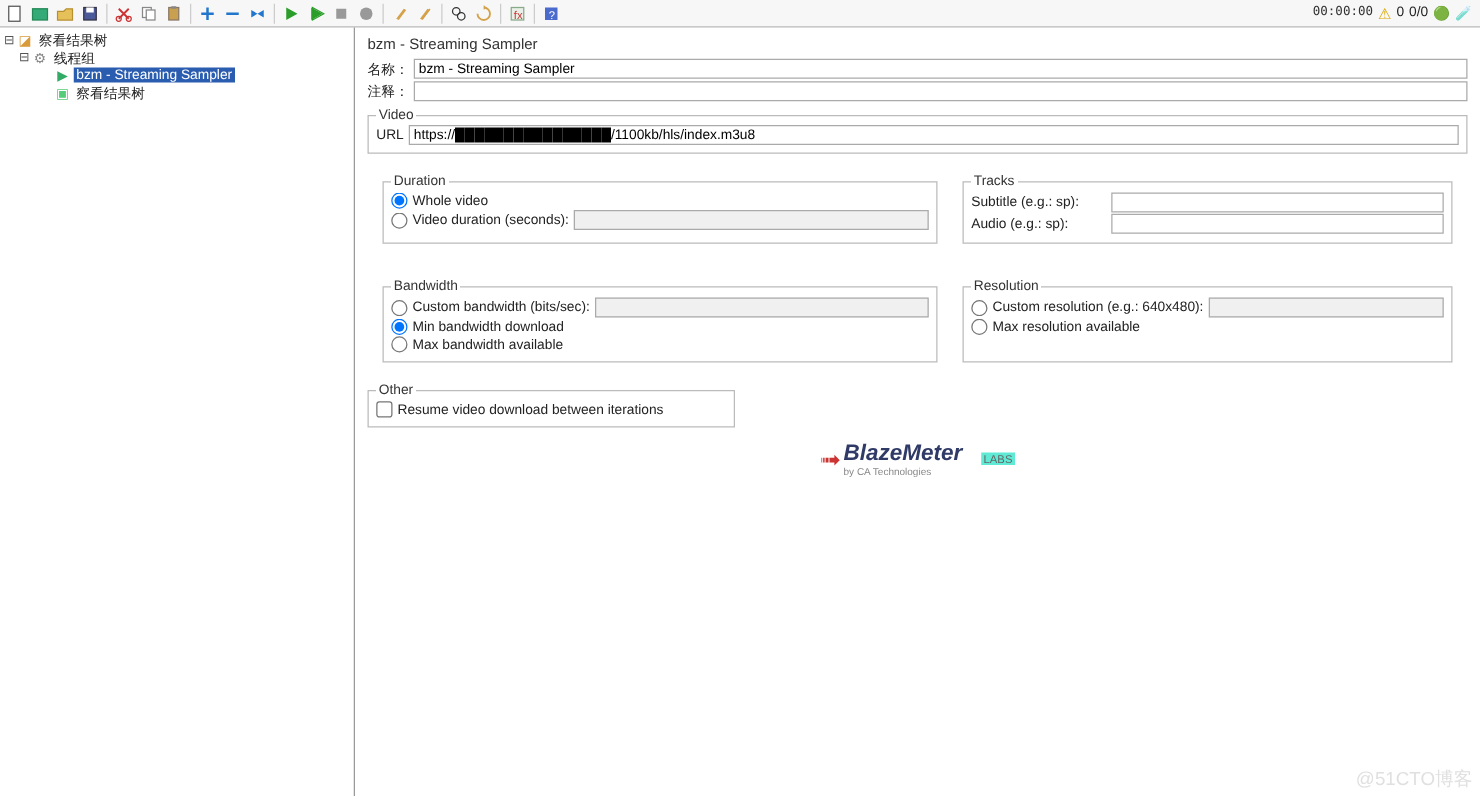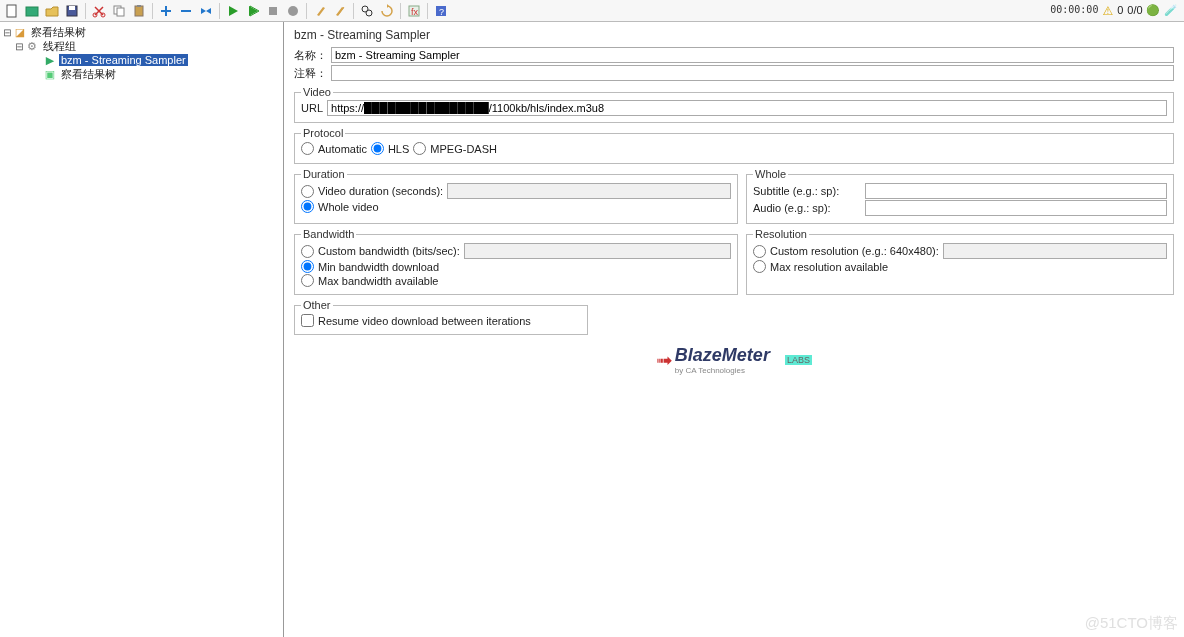--- a/index.html
+++ b/index.html
@@ -23,21 +23,21 @@
 .ic-box{color:#5c7}
 .content{flex:1;overflow:auto;display:flex;flex-direction:column}
 .title{font-size:12px;padding:6px 10px 4px 10px;color:#333}
 .row{display:flex;align-items:center;padding:1px 10px;gap:4px}
 .lab{min-width:32px}
 .inp{flex:1;height:14px;border:1px solid #aaa;padding:0 3px;font-family:inherit;font-size:11px;background:#fff}
 .inp.dis{background:#f0f0f0;color:#888}
 fieldset{border:1px solid #bbb;margin:4px 10px 0 10px;padding:2px 6px 6px 6px}
 legend{font-size:11px;color:#333;padding:0 2px}
 .two{display:flex;margin:4px 10px 0 10px;gap:0}
-.two fieldset{margin:0;flex:1}
+.two fieldset{margin:12px;flex:1}
 .two fieldset:first-child{margin-right:8px}
 .rad,.chk{display:flex;align-items:center;gap:4px;margin:1px 0}
 .rad input,.chk input{margin:0}
 .inline{display:inline-flex;align-items:center;gap:4px}
 .logo{display:flex;justify-content:center;margin-top:10px}
 .logo-txt{font-family:Arial,sans-serif;font-weight:bold;font-size:18px;color:#2f3a66;font-style:italic}
 .logo-sub{font-size:8px;color:#888}
 .logo-labs{font-size:9px;color:#666;background:#5eead4;padding:0 2px;margin-left:15px}
 .watermark{position:absolute;right:6px;bottom:4px;color:#e0e0e0;font-size:15px;font-family:Arial}
 svg{display:block}
@@ -213,53 +213,36 @@
     </div>
 
     <fieldset>
       <legend>Video</legend>
       <div class="row" style="padding:0">
         <span style="min-width:22px">URL</span>
         <input class="inp" value="https://████████████████/1100kb/hls/index.m3u8" style="">
       </div>
     </fieldset>
 
-    <fieldset>
-      <legend>Protocol</legend>
-      <div class="inline">
-        <label class="rad">
-              <input type="radio" name="proto" style="">
-              <span>Automatic</span>
-            </label>
-        <label class="rad">
-              <input type="radio" name="proto" checked="" style="">
-              <span>HLS</span>
-            </label>
-        <label class="rad">
-              <input type="radio" name="proto" style="">
-              <span>MPEG-DASH</span>
-            </label>
-      </div>
-    </fieldset>
 
     <div class="two">
       <fieldset style="flex:0 0 430px">
         <legend>Duration</legend>
+        <label class="rad">
+              <input type="radio" name="dur" checked="" style="">
+              <span>Whole video</span>
+            </label>
         <label class="rad">
               <input type="radio" name="dur" style="">
               <span>Video duration (seconds):</span>
           <input class="inp dis" style="width: 320px;" disabled="" value="">
         </label>
-        <label class="rad">
-              <input type="radio" name="dur" checked="" style="">
-              <span>Whole video</span>
-            </label>
       </fieldset>
       <fieldset>
-        <legend>Whole</legend>
+        <legend>Tracks</legend>
         <div class="rad">
               <span style="min-width:108px">Subtitle (e.g.: sp): </span>
               <input class="inp" value="" style="">
             </div>
         <div class="rad">
               <span style="min-width:108px">Audio (e.g.: sp): </span>
               <input class="inp" value="" style="">
             </div>
       </fieldset>
     </div>

